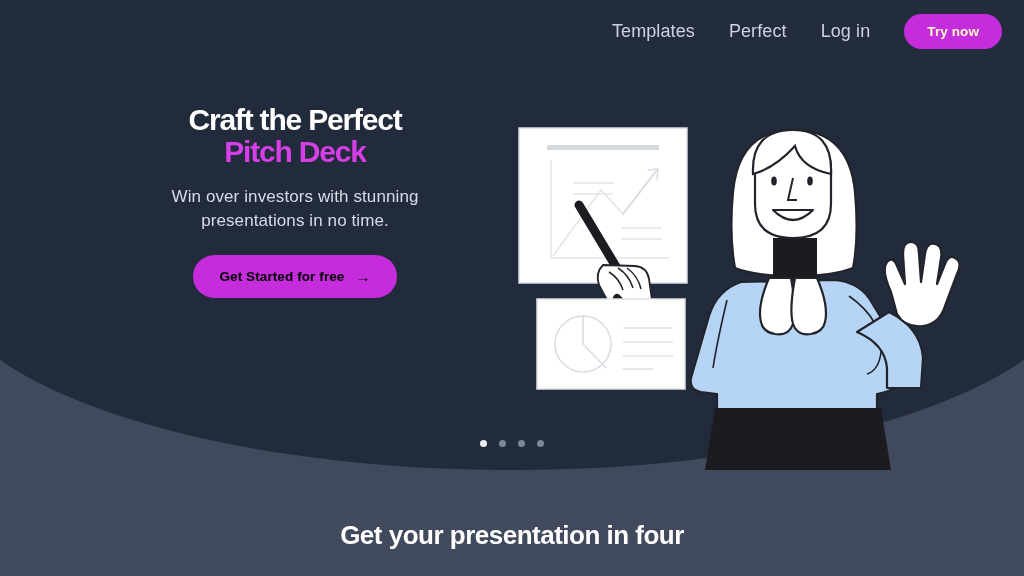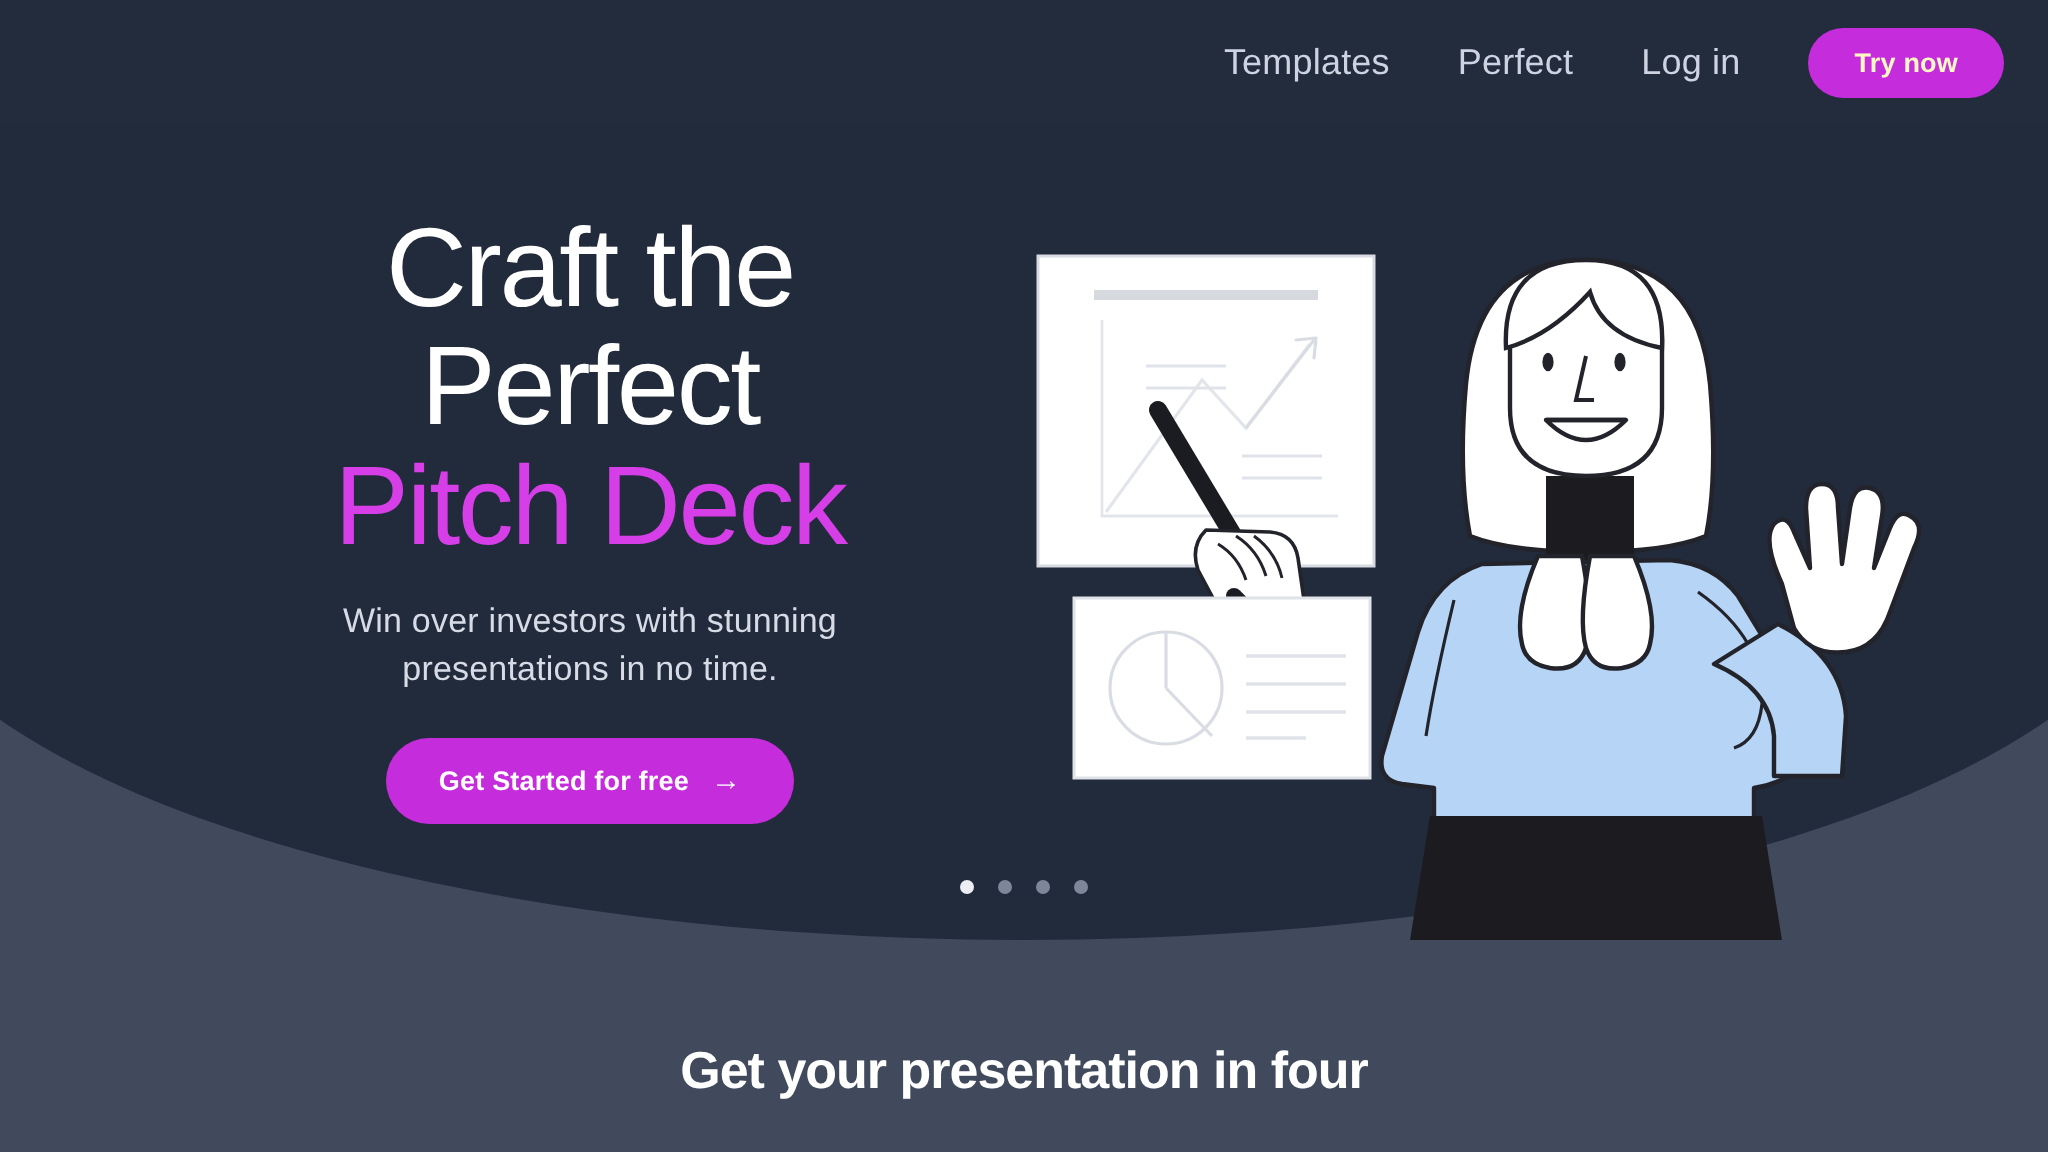--- a/index.html
+++ b/index.html
@@ -51,32 +51,32 @@
     padding:10px 23px; cursor:pointer;
     letter-spacing:0.1px;
   }
 
   
   .hero { position:absolute; left:0; top:62px; width:1024px; height:400px; z-index:4; }
   .hero-copy {
     position:absolute; left:150px; top:42px; width:290px; text-align:center;
   }
   .h1 {
-    font-size:56px; font-weight:normal; line-height:1.06;
+    font-size:30px; font-weight:bold; line-height:1.06;
     color:#ffffff; letter-spacing:-1.2px;
   }
   .h1 .accent { color:#d63fe8; display:block; }
   .sub {
     margin-top:17px;
     font-size:17px; line-height:1.42; color:#d6dbe6;
     letter-spacing:0.1px;
   }
   .cta {
     margin-top:22px;
-    background:#c42cdc; color:#ffffff;
+    background:#c42cdc; color:#000000;
     font-size:13.5px; font-weight:bold;
     border:none; border-radius:22px;
     padding:13px 26px; cursor:pointer;
     display:inline-flex; align-items:center; gap:11px;
     letter-spacing:0.1px;
   }
   .cta .arrow { font-size:15px; }
 
   
   .illus { position:absolute; left:505px; top:38px; width:460px; height:370px; }

